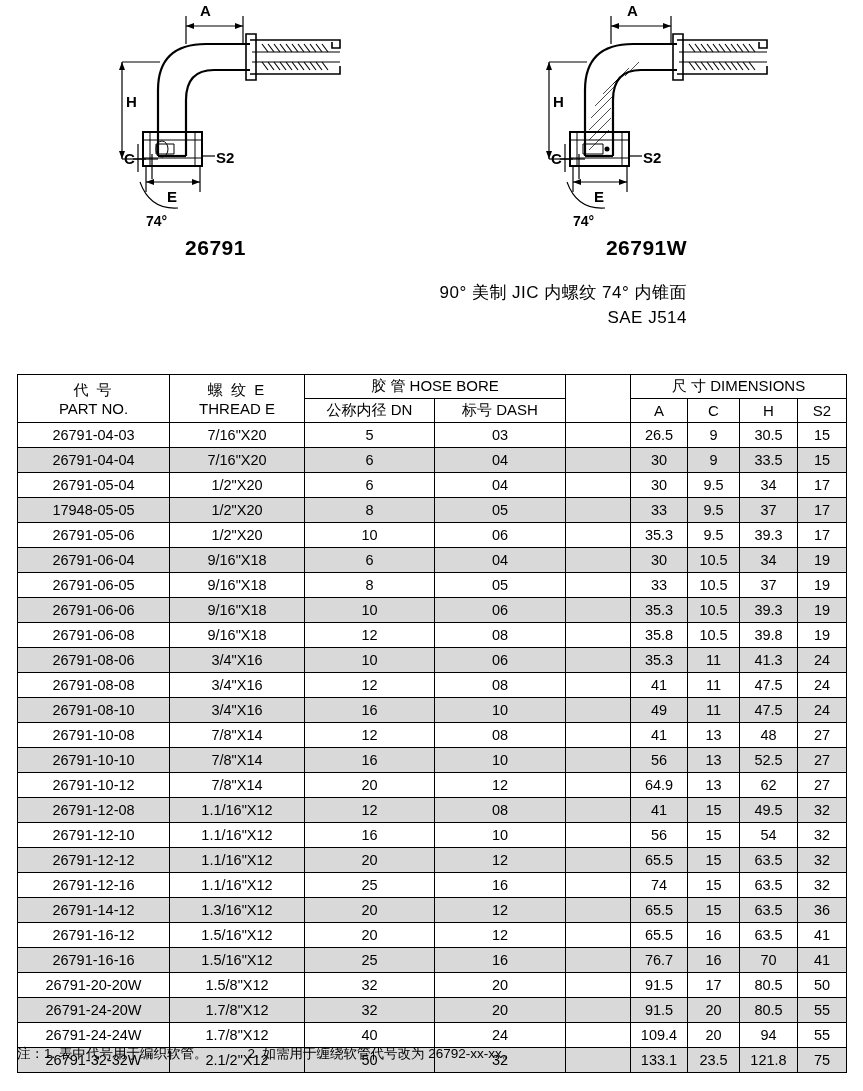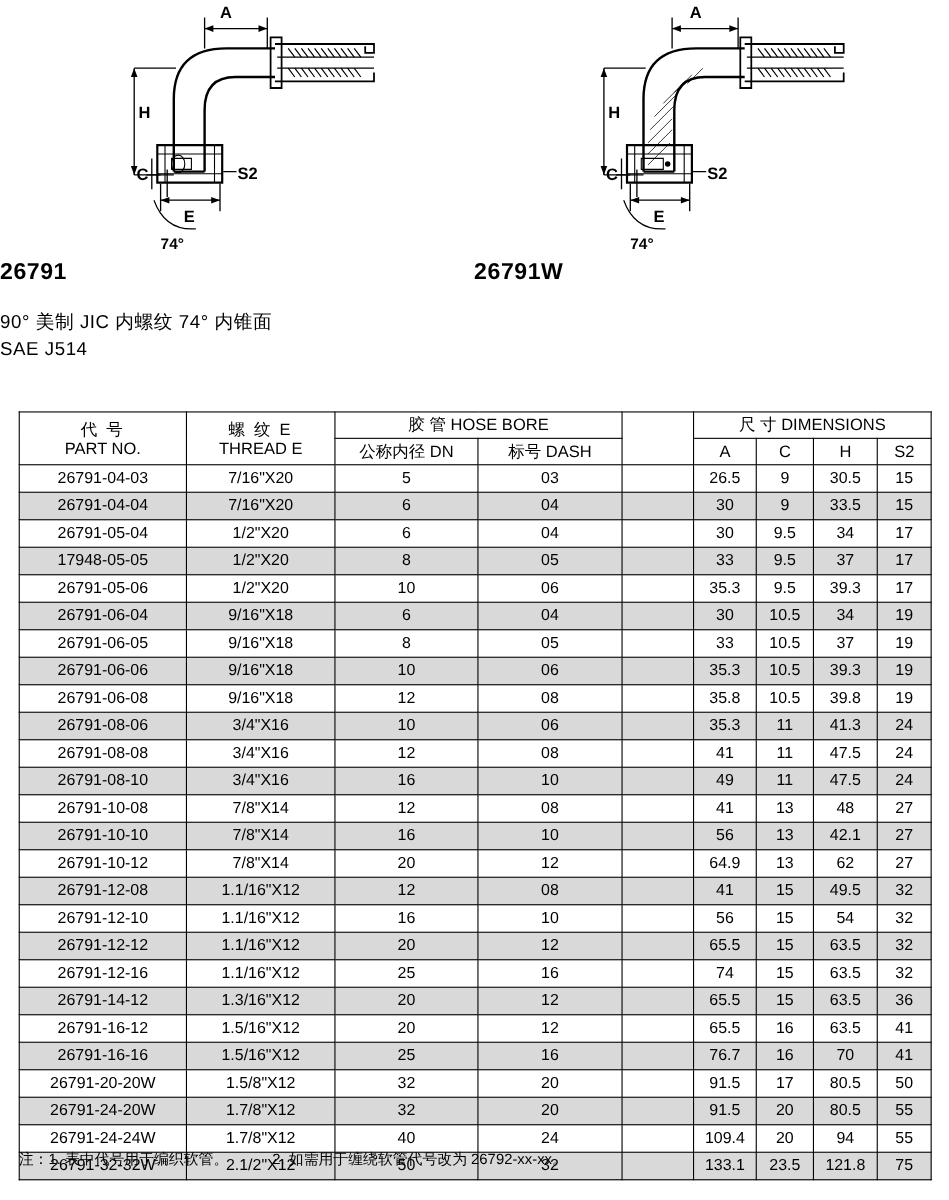--- a/index.html
+++ b/index.html
@@ -26,30 +26,31 @@
   .fig {
     position: relative;
     width: 431px;
     height: 266px;
   }
   .fig svg { display: block; }
 
   .fig-caption {
     position: absolute;
     width: 100%;
+    text-align: center;
     top: 232px;
     font-size: 21px;
     font-weight: bold;
     letter-spacing: 0.5px;
   }
 
   
   .titles {
     width: 687px;
-    text-align: left;
+    text-align: right;
     margin-top: 10px;
   }
   .titles div {
     font-size: 17px;
     line-height: 25px;
   }
   .title-cn { letter-spacing: 0.5px; }
   .title-en { letter-spacing: 0.5px; }
   .title-std { letter-spacing: 0.5px; }
 
@@ -426,21 +427,21 @@
           <td>27</td>
         </tr>
         <tr class="shade">
           <td>26791-10-10</td>
           <td>7/8"X14</td>
           <td>16</td>
           <td>10</td>
           <td></td>
           <td>56</td>
           <td>13</td>
-          <td>42.1</td>
+          <td>52.5</td>
           <td>27</td>
         </tr>
         <tr class="plain">
           <td>26791-10-12</td>
           <td>7/8"X14</td>
           <td>20</td>
           <td>12</td>
           <td></td>
           <td>64.9</td>
           <td>13</td>

